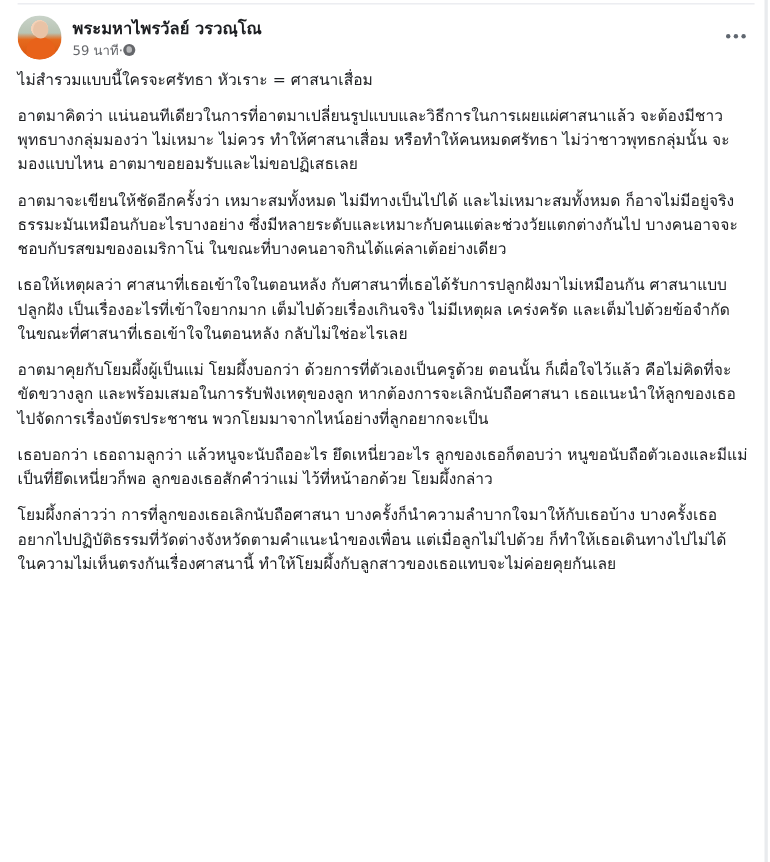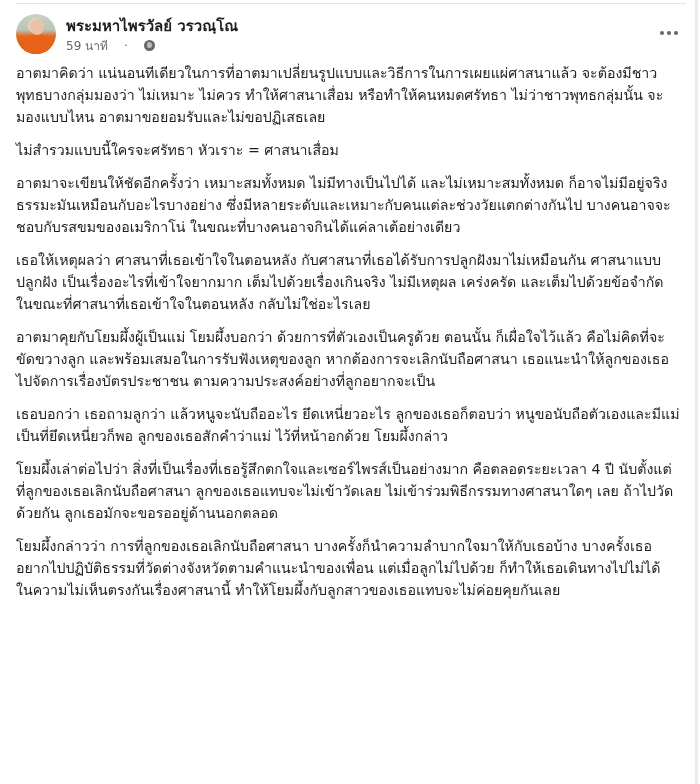--- a/index.html
+++ b/index.html
@@ -33,21 +33,21 @@
   .avatar .head {
     position: absolute; left: 14px; top: 5px; width: 14px; height: 16px;
     border-radius: 50%; background: #e9c3a6;
   }
   .name {
     position: absolute; left: 66px; top: 14px;
     font-weight: bold; font-size: 15px; color: #1c1e21;
   }
   .meta {
     position: absolute; left: 66px; top: 36px;
-    font-size: 12px; color: #65676b; display: flex; align-items: center; gap: 16px;
+    font-size: 12px; color: #65676b; display: flex; align-items: center; gap: 0;
   }
   .globe {
     display: inline-block; width: 11px; height: 11px; border-radius: 50%;
     background: #65676b; position: relative;
   }
   .globe::after {
     content: ""; position: absolute; left: 3px; top: 2px; width: 5px; height: 6px;
     border-radius: 40% 60% 50% 40%; background: #ffffff; opacity: .55;
   }
   .more {
@@ -80,23 +80,22 @@
       <span class="globe"></span>
     </div>
     <div class="more">
       <span></span>
       <span></span>
       <span></span>
     </div>
   </div>
 
   <div class="body">
+    <p class="para">ไม่สำรวมแบบนี้ใครจะศรัทธา หัวเราะ = ศาสนาเสื่อม</p>
     <p class="para">อาตมาคิดว่า แน่นอนทีเดียวในการที่อาตมาเปลี่ยนรูปแบบและวิธีการในการเผยแผ่ศาสนาแล้ว จะต้องมีชาวพุทธบางกลุ่มมองว่า ไม่เหมาะ ไม่ควร ทำให้ศาสนาเสื่อม หรือทำให้คนหมดศรัทธา ไม่ว่าชาวพุทธกลุ่มนั้น จะมองแบบไหน อาตมาขอยอมรับและไม่ขอปฏิเสธเลย</p>
-    <p class="para">ไม่สำรวมแบบนี้ใครจะศรัทธา หัวเราะ = ศาสนาเสื่อม</p>
     <p class="para">อาตมาจะเขียนให้ชัดอีกครั้งว่า เหมาะสมทั้งหมด ไม่มีทางเป็นไปได้ และไม่เหมาะสมทั้งหมด ก็อาจไม่มีอยู่จริง ธรรมะมันเหมือนกับอะไรบางอย่าง ซึ่งมีหลายระดับและเหมาะกับคนแต่ละช่วงวัยแตกต่างกันไป บางคนอาจจะชอบกับรสขมของอเมริกาโน่ ในขณะที่บางคนอาจกินได้แค่ลาเต้อย่างเดียว</p>
     <p class="para">เธอให้เหตุผลว่า ศาสนาที่เธอเข้าใจในตอนหลัง กับศาสนาที่เธอได้รับการปลูกฝังมาไม่เหมือนกัน ศาสนาแบบปลูกฝัง เป็นเรื่องอะไรที่เข้าใจยากมาก เต็มไปด้วยเรื่องเกินจริง ไม่มีเหตุผล เคร่งครัด และเต็มไปด้วยข้อจำกัด ในขณะที่ศาสนาที่เธอเข้าใจในตอนหลัง กลับไม่ใช่อะไรเลย</p>
-    <p class="para">อาตมาคุยกับโยมผึ้งผู้เป็นแม่ โยมผึ้งบอกว่า ด้วยการที่ตัวเองเป็นครูด้วย ตอนนั้น ก็เผื่อใจไว้แล้ว คือไม่คิดที่จะขัดขวางลูก และพร้อมเสมอในการรับฟังเหตุของลูก หากต้องการจะเลิกนับถือศาสนา เธอแนะนำให้ลูกของเธอไปจัดการเรื่องบัตรประชาชน ตามความประสงค์อย่างที่ลูกอยากจะเป็น</p>
+    <p class="para">อาตมาคุยกับโยมผึ้งผู้เป็นแม่ โยมผึ้งบอกว่า ด้วยการที่ตัวเองเป็นครูด้วย ตอนนั้น ก็เผื่อใจไว้แล้ว คือไม่คิดที่จะขัดขวางลูก และพร้อมเสมอในการรับฟังเหตุของลูก หากต้องการจะเลิกนับถือศาสนา เธอแนะนำให้ลูกของเธอไปจัดการเรื่องบัตรประชาชน พวกโยมมาจากไหน์อย่างที่ลูกอยากจะเป็น</p>
     <p class="para">เธอบอกว่า เธอถามลูกว่า แล้วหนูจะนับถืออะไร ยึดเหนี่ยวอะไร ลูกของเธอก็ตอบว่า หนูขอนับถือตัวเองและมีแม่เป็นที่ยึดเหนี่ยวก็พอ ลูกของเธอสักคำว่าแม่ ไว้ที่หน้าอกด้วย โยมผึ้งกล่าว</p>
-    <p class="para">โยมผึ้งเล่าต่อไปว่า สิ่งที่เป็นเรื่องที่เธอรู้สึกตกใจและเซอร์ไพรส์เป็นอย่างมาก คือตลอดระยะเวลา 4 ปี นับตั้งแต่ที่ลูกของเธอเลิกนับถือศาสนา ลูกของเธอแทบจะไม่เข้าวัดเลย ไม่เข้าร่วมพิธีกรรมทางศาสนาใดๆ เลย ถ้าไปวัดด้วยกัน ลูกเธอมักจะขอรออยู่ด้านนอกตลอด</p>
     <p class="para">โยมผึ้งกล่าวว่า การที่ลูกของเธอเลิกนับถือศาสนา บางครั้งก็นำความลำบากใจมาให้กับเธอบ้าง บางครั้งเธออยากไปปฏิบัติธรรมที่วัดต่างจังหวัดตามคำแนะนำของเพื่อน แต่เมื่อลูกไม่ไปด้วย ก็ทำให้เธอเดินทางไปไม่ได้ ในความไม่เห็นตรงกันเรื่องศาสนานี้ ทำให้โยมผึ้งกับลูกสาวของเธอแทบจะไม่ค่อยคุยกันเลย</p>
 
   </div>
 </div>
 
 </body></html>

